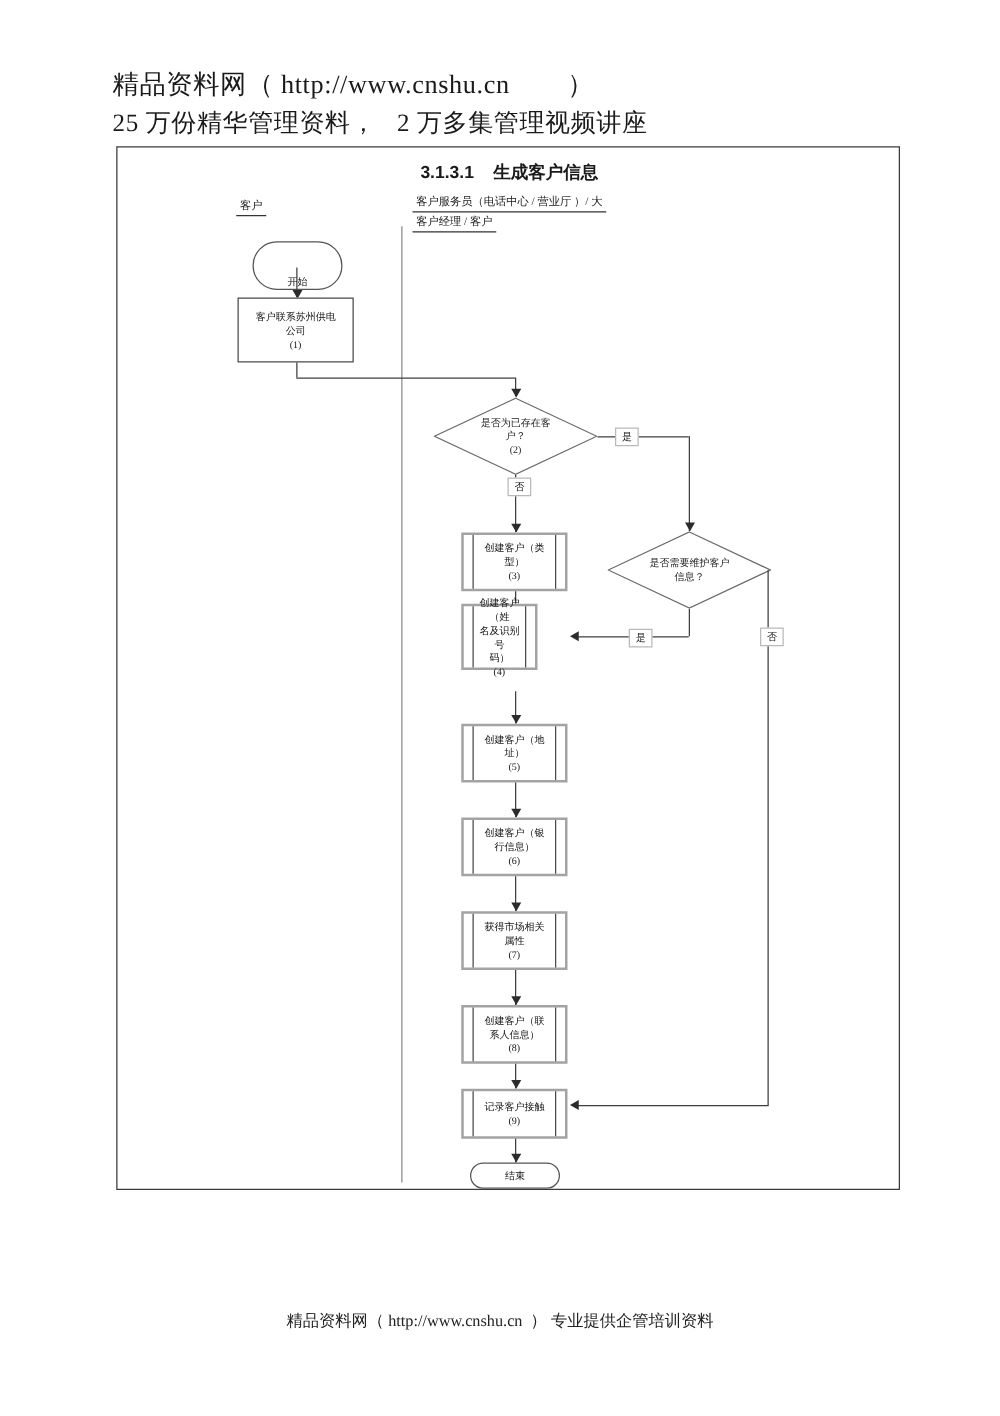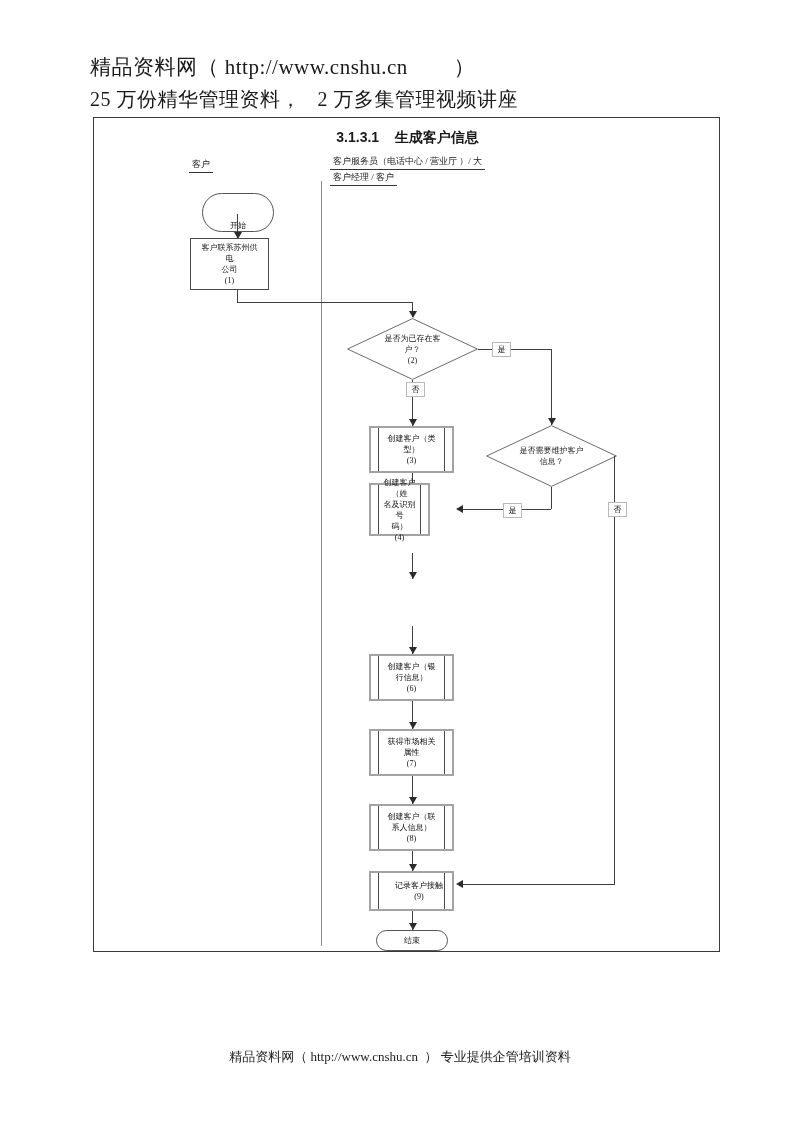--- a/index.html
+++ b/index.html
@@ -214,21 +214,21 @@
     <div class="r2"><span class="hl">客户经理 / 客户</span></div>
   </div>
 
   <div class="shape terminator" style="left:108px; top:75px; width:72px; height:39px;align-items:flex-end;">
     <span class="txt">开始</span>
   </div>
 
   <div class="ln lnv" style="left:143px; top:96px; height:24px;"></div>
   <div class="arrow arr-down" style="left:140px; top:114px;"></div>
 
-  <div class="shape process" style="left:96px; top:120px; width:79px; height:52px;align-items:center;">
+  <div class="shape process" style="left:96px; top:120px; width:93px; height:52px;align-items:center;">
     <span class="txt">客户联系苏州供电
 公司
 (1)</span>
   </div>
 
   <div class="ln lnv" style="left:143px; top:172px; height:12px;"></div>
   <div class="ln lnh" style="left:143px; top:184px; width:175px;"></div>
   <div class="ln lnv" style="left:318px; top:184px; height:15px;"></div>
   <div class="arrow arr-down" style="left:315px; top:193px;"></div>
 
@@ -279,20 +279,25 @@
 
   <div class="shape predef" style="left:275px; top:365px; width:61px; height:53px;">
     <span class="txt">创建客户（姓
 名及识别号
 码）
 (4)</span>
   </div>
   <div class="ln lnv" style="left:318px; top:435px; height:26px;"></div>
   <div class="arrow arr-down" style="left:315px; top:454px;"></div>
 
+  <div class="shape predef" style="left:275px; top:461px; width:85px; height:47px;">
+    <span class="txt">创建客户（地
+址）
+(5)</span>
+  </div>
   <div class="ln lnv" style="left:318px; top:508px; height:28px;"></div>
   <div class="arrow arr-down" style="left:315px; top:529px;"></div>
 
   <div class="shape predef" style="left:275px; top:536px; width:85px; height:47px;">
     <span class="txt">创建客户（银
 行信息）
 (6)</span>
   </div>
   <div class="ln lnv" style="left:318px; top:583px; height:28px;"></div>
   <div class="arrow arr-down" style="left:315px; top:604px;"></div>
@@ -306,21 +311,21 @@
   <div class="arrow arr-down" style="left:315px; top:679px;"></div>
 
   <div class="shape predef" style="left:275px; top:686px; width:85px; height:47px;">
     <span class="txt">创建客户（联
 系人信息）
 (8)</span>
   </div>
   <div class="ln lnv" style="left:318px; top:733px; height:20px;"></div>
   <div class="arrow arr-down" style="left:315px; top:746px;"></div>
 
-  <div class="shape predef" style="left:275px; top:753px; width:85px; height:40px;justify-content:flex-end;">
+  <div class="shape predef" style="left:275px; top:753px; width:85px; height:40px;">
     <span class="txt">记录客户接触
 (9)</span>
   </div>
   <div class="ln lnv" style="left:318px; top:793px; height:19px;"></div>
   <div class="arrow arr-down" style="left:315px; top:805px;"></div>
 
   <div class="shape terminator" style="left:282px; top:812px; width:72px; height:21px;">
     <span class="txt">结束</span>
   </div>
 

